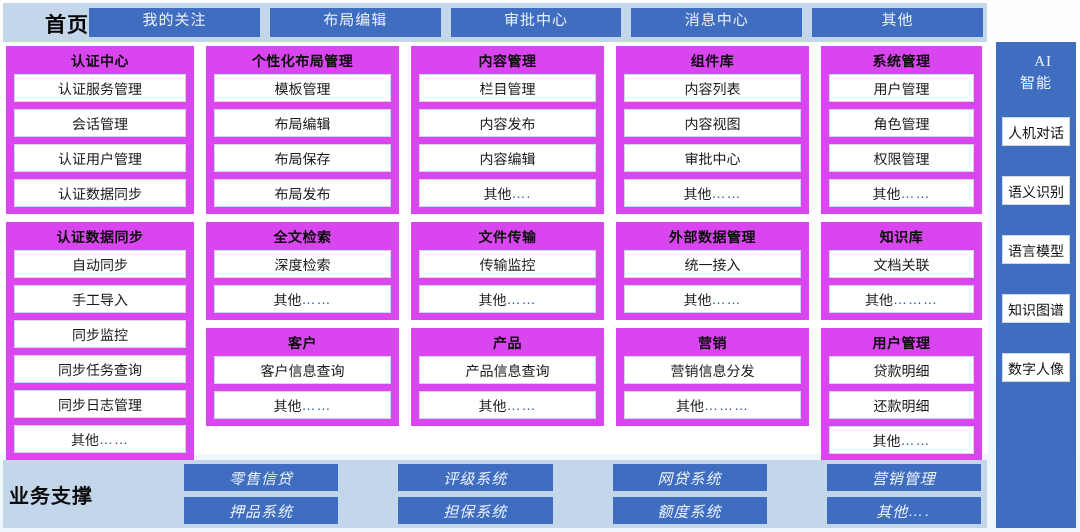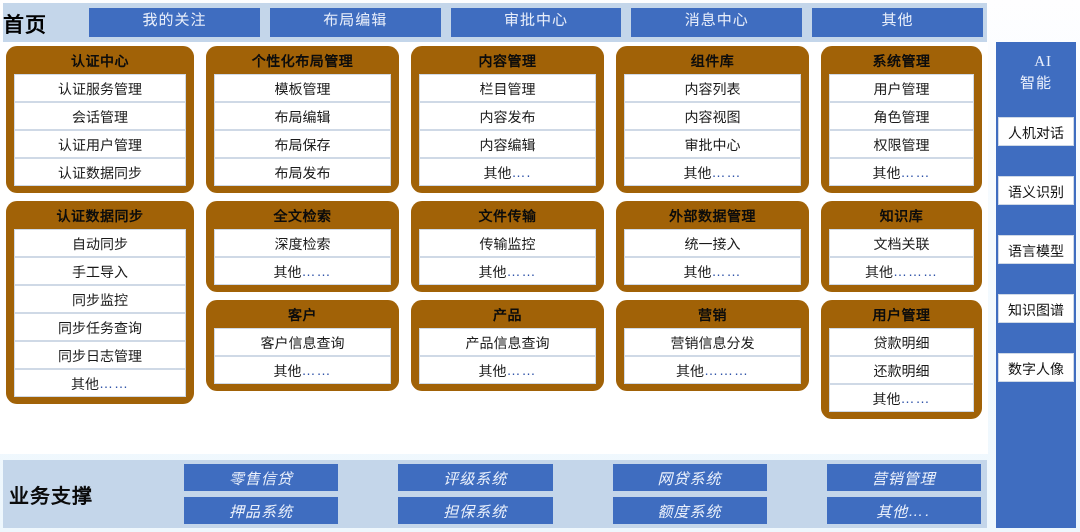--- a/index.html
+++ b/index.html
@@ -20,21 +20,21 @@
 
   
   .tabbar{
     position:absolute;left:3px;top:3px;width:984px;height:39px;
     background:#c4d6ea;
     box-sizing:border-box;
     display:flex;align-items:center;
   }
   .home-tab{
     width:86px;height:39px;flex:0 0 86px;
-    display:flex;align-items:center;justify-content:flex-start;
+    display:flex;align-items:center;justify-content:flex-end;
     font-size:21px;font-weight:bold;color:#000;
     letter-spacing:1px;
   }
   .tabs{
     flex:1;display:flex;align-items:center;height:39px;
     gap:10px;padding-right:4px;
   }
   .tab{
     flex:1;height:29px;
     background:#3f6dc0;
@@ -64,40 +64,39 @@
   .col.c4{width:173px;}
   .col::after{
     content:"";
     position:absolute;right:-6px;top:0;width:6px;height:100%;
     background:linear-gradient(90deg,#ffffff 0%,#e9f5fd 50%,#ffffff 100%);
   }
   .col.c4::after{display:none;}
 
   
   .group{
-    background:#a16207;
+    background:#d946ef;
     margin-bottom:8px;
     padding:4px 8px 7px 8px;
     box-sizing:border-box;
-    border-radius:11px;
   }
   .group-title{
     text-align:center;
     font-size:14px;
     font-weight:bold;
     color:#0c0c0c;
     line-height:20px;
     padding:1px 0 3px 0;
     letter-spacing:0.5px;
   }
   .item{
     background:#ffffff;
     border:1px solid #cfd9e6;
     height:28px;
-    margin-bottom:0;
+    margin-bottom:7px;
     display:flex;align-items:center;justify-content:center;
     font-size:14px;color:#1a1a1a;
     box-sizing:border-box;
     cursor:pointer;
   }
   .item:last-child{margin-bottom:0;}
   .item .dots{color:#2f53a8;letter-spacing:1px;}
 
   
   .ai-rail{
@@ -106,21 +105,21 @@
     display:flex;flex-direction:column;align-items:center;
     padding-top:8px;
     box-sizing:border-box;
   }
   .ai-title{
     color:#e9eefb;font-size:15px;line-height:21px;text-align:right;
     letter-spacing:1px;margin-bottom:24px;
   }
   .ai-title .ai-en{font-family:"Liberation Serif","DejaVu Serif",serif;}
   .ai-item{
-    width:76px;height:29px;background:#ffffff;
+    width:68px;height:29px;background:#ffffff;
     border:1px solid #cfd9e6;
     display:flex;align-items:center;justify-content:center;
     font-size:14px;color:#111;margin-bottom:30px;
     box-sizing:border-box;cursor:pointer;
   }
 
   
   .support{
     position:absolute;left:3px;top:460px;width:984px;height:68px;
     background:#c4d6ea;

